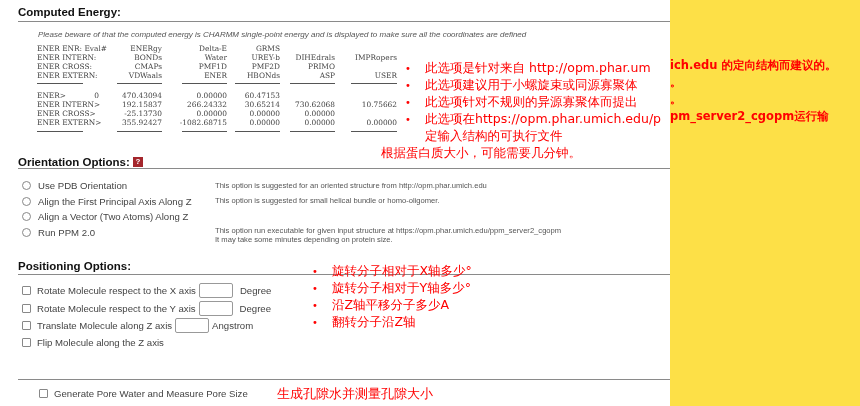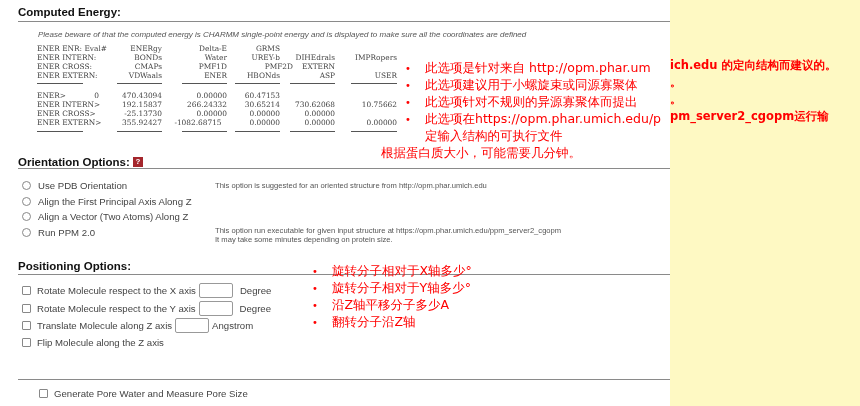--- a/index.html
+++ b/index.html
@@ -1,20 +1,20 @@
 <!DOCTYPE html>
 <html><head>
 <meta charset="utf-8">
 <style>
   * { box-sizing: border-box; margin: 0; padding: 0; }
   html, body { width: 860px; height: 406px; overflow: hidden; background: #ffffff; }
   body { position: relative; font-family: "Liberation Sans", "DejaVu Sans", sans-serif; color: #333; }
 
   .page { position: absolute; left: 0; top: 0; width: 670px; height: 406px; background: #fff; }
-  .black-panel { position: absolute; left: 670px; top: 0; width: 190px; height: 406px; background: #fef9c3; }
+  .black-panel { position: absolute; left: 670px; top: 0; width: 190px; height: 406px; background: #fde047; }
 
   .section-title {
     position: absolute; left: 18px; font-weight: bold; font-size: 11.5px; color: #111;
   }
   .rule { position: absolute; left: 18px; width: 652px; height: 1px; background: #8a8a8a; }
 
   .note { position: absolute; left: 38px; top: 30px; font-size: 8px; font-style: italic; color: #555; white-space: nowrap; }
 
   .energy-table { position: absolute; left: 37px; top: 44px; font-family: "DejaVu Serif", "Liberation Serif", serif; font-size: 7.4px; color: #444; }
   .erow { position: absolute; left: 0; white-space: nowrap; height: 9px; line-height: 9px; }
@@ -62,22 +62,22 @@
       <span class="ecell" style="left:70px;width:55px;">BONDs</span>
       <span class="ecell" style="left:132px;width:58px;">Water</span>
       <span class="ecell" style="left:195px;width:48px;">UREY-b</span>
       <span class="ecell" style="left:250px;width:48px;">DIHEdrals</span>
       <span class="ecell" style="left:305px;width:55px;">IMPRopers</span>
     </div>
     <div class="erow" style="top:18px;">
       <span class="ecell first" style="left:0;">ENER CROSS:</span>
       <span class="ecell" style="left:70px;width:55px;">CMAPs</span>
       <span class="ecell" style="left:132px;width:58px;">PMF1D</span>
-      <span class="ecell" style="left:208px;width:48px;">PMF2D</span>
-      <span class="ecell" style="left:250px;width:48px;">EXTERN</span>
+      <span class="ecell" style="left:195px;width:48px;">PMF2D</span>
+      <span class="ecell" style="left:250px;width:48px;">PRIMO</span>
       <span class="ecell" style="left:305px;width:55px;"></span>
     </div>
     <div class="erow" style="top:27px;">
       <span class="ecell first" style="left:0;">ENER EXTERN:</span>
       <span class="ecell" style="left:70px;width:55px;">VDWaals</span>
       <span class="ecell" style="left:132px;width:58px;">ENER</span>
       <span class="ecell" style="left:195px;width:48px;">HBONds</span>
       <span class="ecell" style="left:250px;width:48px;">ASP</span>
       <span class="ecell" style="left:305px;width:55px;">USER</span>
     </div>
@@ -107,21 +107,21 @@
     <div class="erow" style="top:65px;">
       <span class="ecell first" style="left:0;">ENER CROSS&gt;</span>
       <span class="ecell" style="left:70px;width:55px;">-25.13730</span>
       <span class="ecell" style="left:132px;width:58px;">0.00000</span>
       <span class="ecell" style="left:195px;width:48px;">0.00000</span>
       <span class="ecell" style="left:250px;width:48px;">0.00000</span>
     </div>
     <div class="erow" style="top:74px;">
       <span class="ecell first" style="left:0;">ENER EXTERN&gt;</span>
       <span class="ecell" style="left:70px;width:55px;">355.92427</span>
-      <span class="ecell" style="left:132px;width:58px;text-align:center;">-1082.68715</span>
+      <span class="ecell" style="left:132px;width:58px;">-1082.68715</span>
       <span class="ecell" style="left:195px;width:48px;">0.00000</span>
       <span class="ecell" style="left:250px;width:48px;">0.00000</span>
       <span class="ecell" style="left:305px;width:55px;">0.00000</span>
     </div>
     <div class="eline" style="top:87px;left:0;width:46px;"></div>
     <div class="eline" style="top:87px;left:80px;width:45px;"></div>
     <div class="eline" style="top:87px;left:145px;width:45px;"></div>
     <div class="eline" style="top:87px;left:198px;width:45px;"></div>
     <div class="eline" style="top:87px;left:253px;width:45px;"></div>
     <div class="eline" style="top:87px;left:314px;width:46px;"></div>
@@ -134,20 +134,21 @@
   <div class="opt" style="top:180px;">
     <span class="radio"></span>
     <span>Use PDB Orientation</span>
   </div>
   <div class="desc" style="top:181px;">This option is suggested for an oriented structure from http://opm.phar.umich.edu</div>
 
   <div class="opt" style="top:196px;">
     <span class="radio"></span>
     <span>Align the First Principal Axis Along Z</span>
   </div>
+  <div class="desc" style="top:196px;">This option is suggested for small helical bundle or homo-oligomer.</div>
 
   <div class="opt" style="top:211px;">
     <span class="radio"></span>
     <span>Align a Vector (Two Atoms) Along Z</span>
   </div>
 
   <div class="opt" style="top:227px;">
     <span class="radio"></span>
     <span>Run PPM 2.0</span>
   </div>
@@ -211,20 +212,21 @@
       <span class="bullet">•</span><span>旋转分子相对于Y轴多少°</span>
     </div>
     <div class="cn-item" style="top:34px;">
       <span class="bullet">•</span><span>沿Z轴平移分子多少A</span>
     </div>
     <div class="cn-item" style="top:51px;">
       <span class="bullet">•</span><span>翻转分子沿Z轴</span>
     </div>
   </div>
 
+  <div class="cn-list" style="left:277px;top:385px;font-size:13px;">生成孔隙水并测量孔隙大小</div>
 </div>
 
 <div class="black-panel">
   <div class="cn-list cn-bold" style="left:0;top:58px;font-size:11.5px;">ich.edu 的定向结构而建议的。</div>
   <div class="cn-list cn-bold" style="left:0;top:75px;font-size:11.5px;">。</div>
   <div class="cn-list cn-bold" style="left:0;top:92px;font-size:11.5px;">。</div>
   <div class="cn-list cn-bold" style="left:0;top:109px;font-size:11.5px;">pm_server2_cgopm运行输</div>
 </div>
 
 </body></html>

